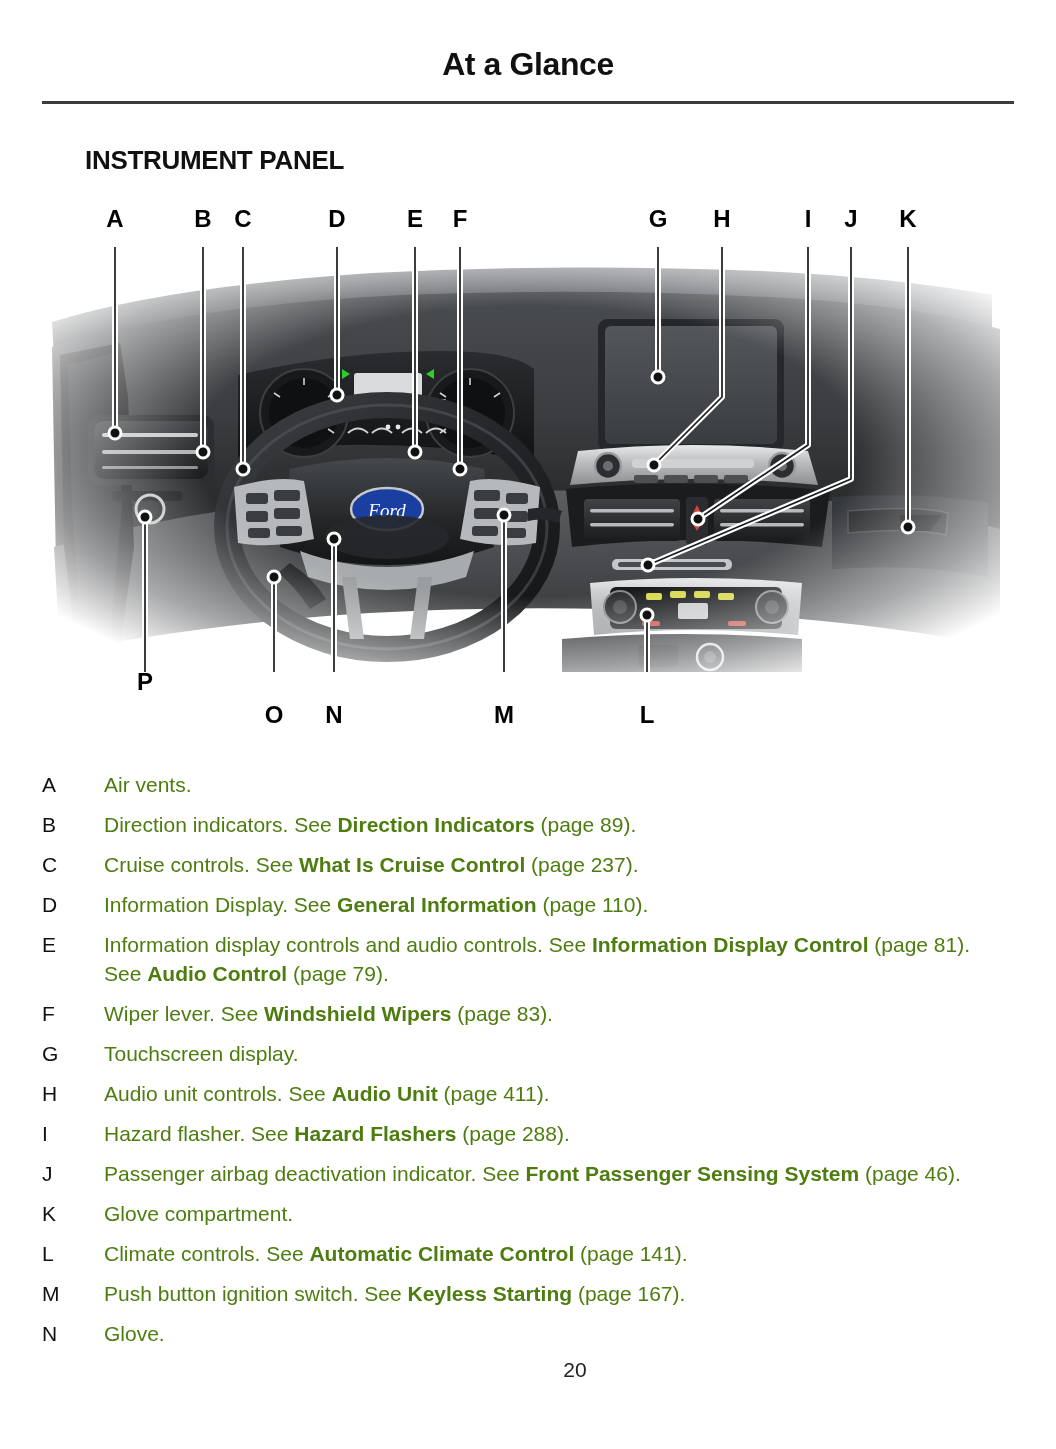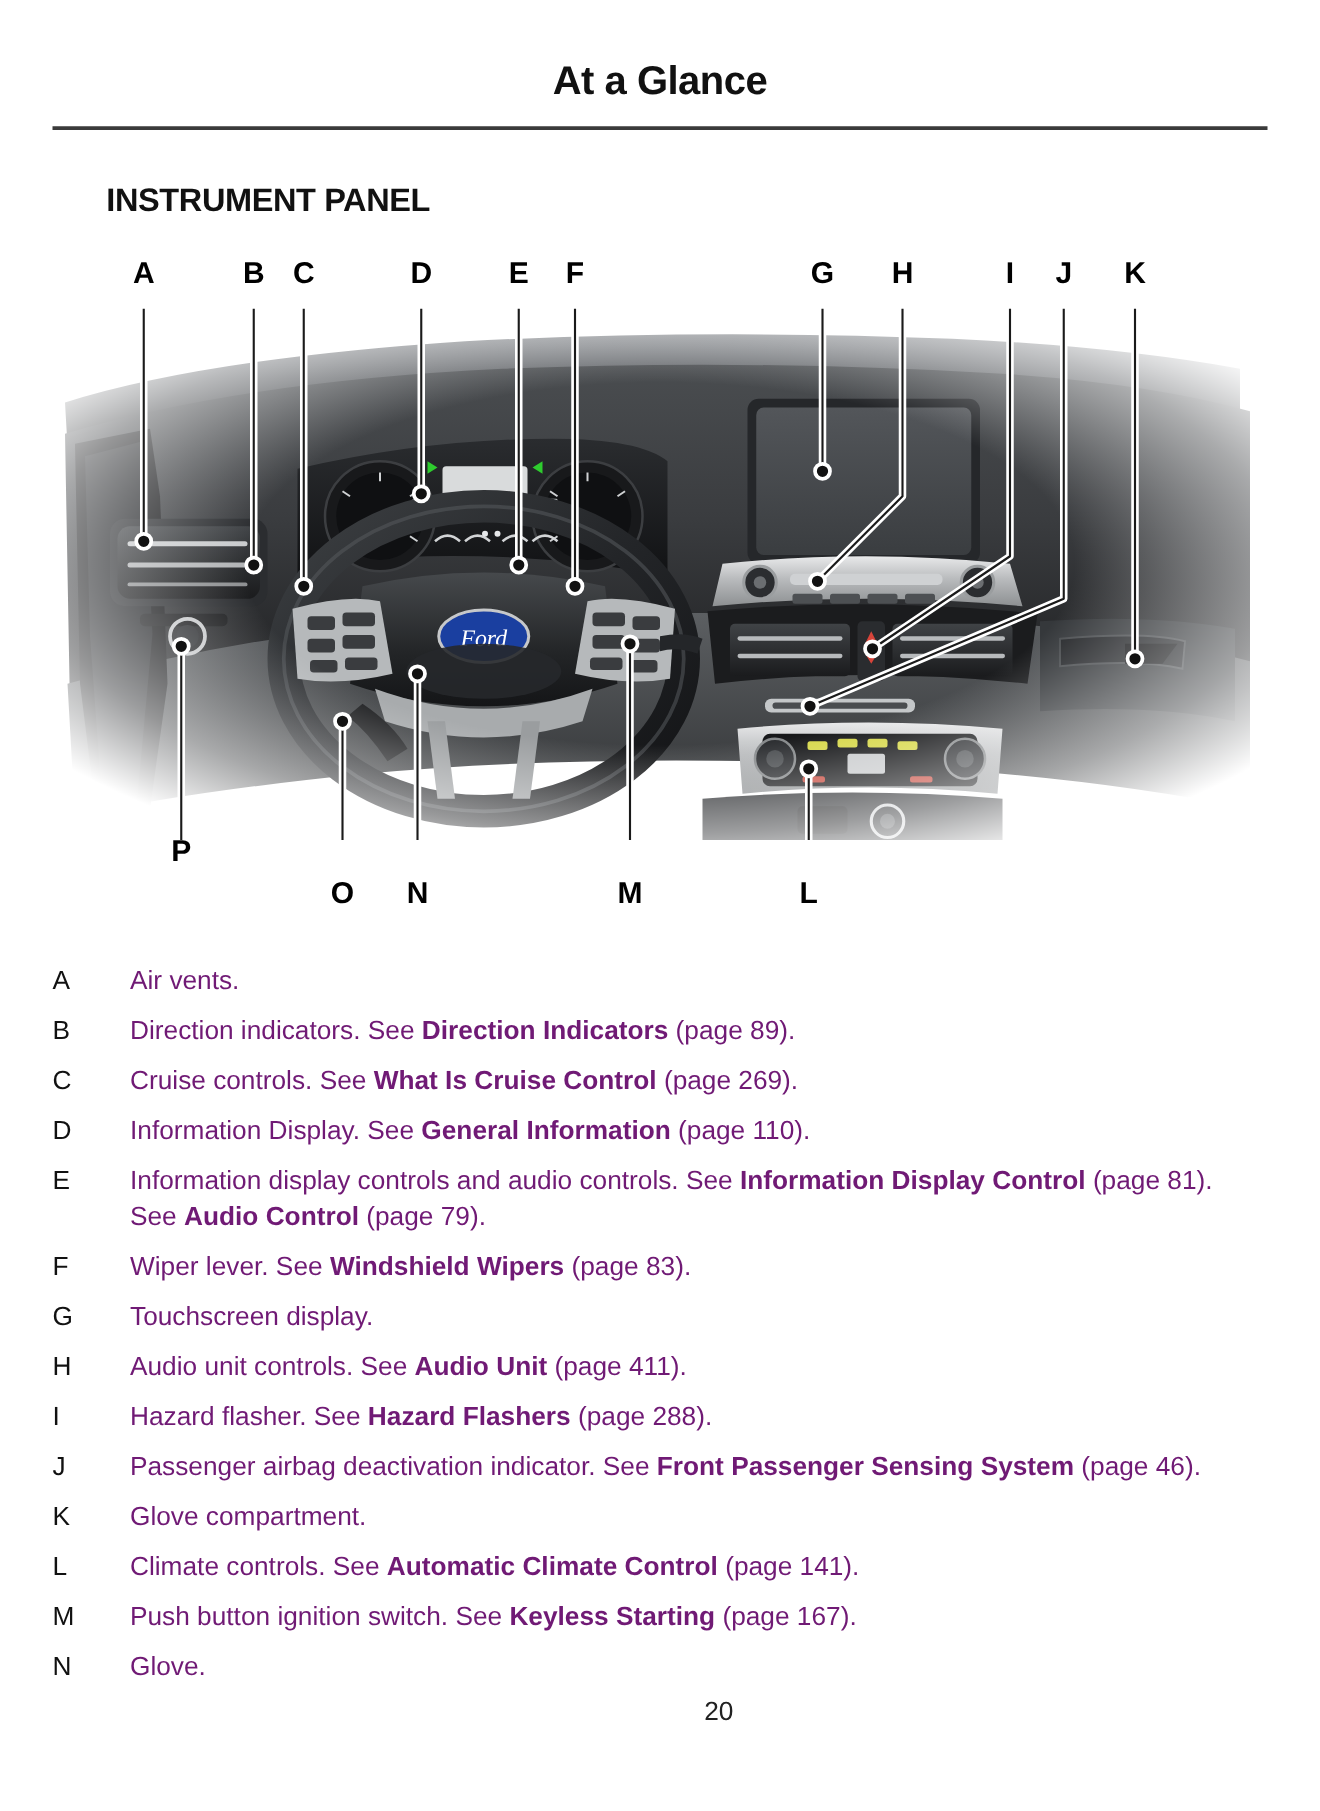--- a/index.html
+++ b/index.html
@@ -96,21 +96,21 @@
     font-size: 21px;
     line-height: 29px;
     font-family: "Liberation Sans Narrow", "Liberation Sans", sans-serif;
     color: #111;
   }
   .legend-text {
     flex: 1 1 auto;
     font-size: 21px;
     line-height: 29px;
     font-family: "Liberation Sans Narrow", "Liberation Sans", sans-serif;
-    color: #701a75;
+    color: #4d7c0f;
     max-width: 880px;
   }
   .legend-text b {
     font-weight: bold;
     margin-top: 28px;
   }
 
   
   .page-number {
     position: absolute;
@@ -458,21 +458,21 @@
       <div class="legend-row">
         <div class="legend-key">A</div>
         <div class="legend-text"><span>Air vents.</span></div>
       </div>
       <div class="legend-row">
         <div class="legend-key">B</div>
         <div class="legend-text"><span>Direction indicators.  See </span><b>Direction Indicators</b><span> (page 89).</span></div>
       </div>
       <div class="legend-row">
         <div class="legend-key">C</div>
-        <div class="legend-text"><span>Cruise controls.  See </span><b>What Is Cruise Control</b><span> (page 269).</span></div>
+        <div class="legend-text"><span>Cruise controls.  See </span><b>What Is Cruise Control</b><span> (page 237).</span></div>
       </div>
       <div class="legend-row">
         <div class="legend-key">D</div>
         <div class="legend-text"><span>Information Display.  See </span><b>General Information</b><span> (page 110).</span></div>
       </div>
       <div class="legend-row">
         <div class="legend-key">E</div>
         <div class="legend-text"><span>Information display controls and audio controls.  See </span><b>Information Display Control</b><span> (page 81).  See </span><b>Audio Control</b><span> (page 79).</span></div>
       </div>
       <div class="legend-row">

